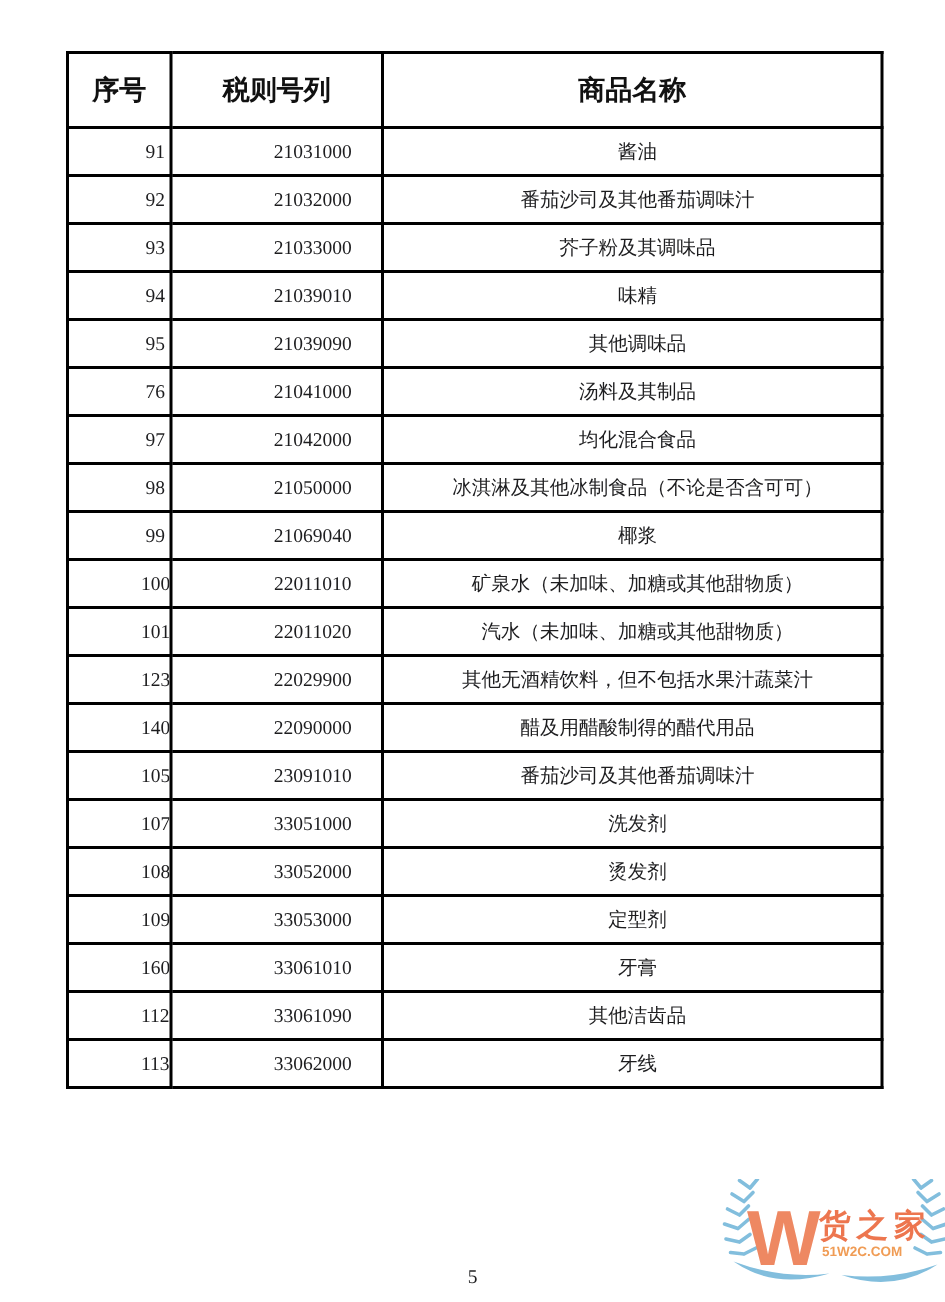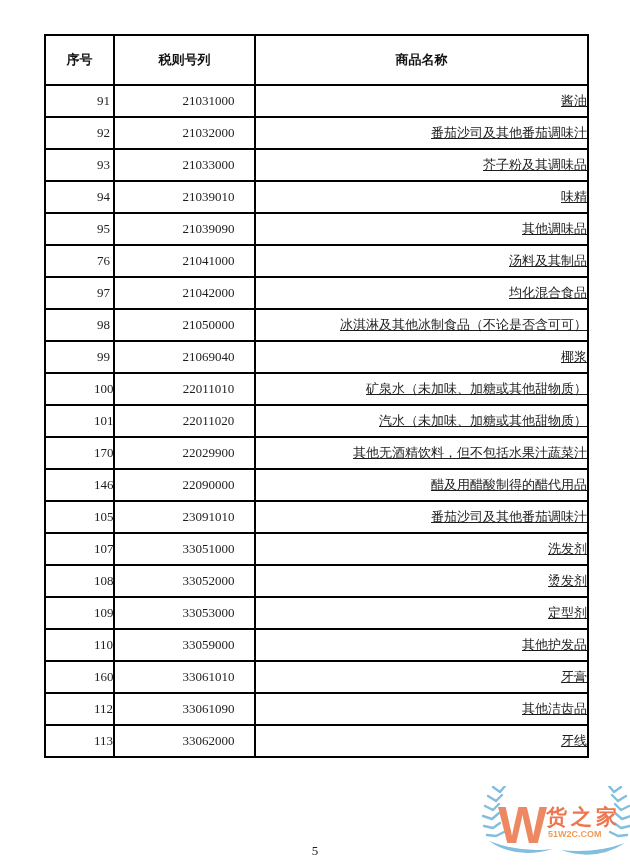--- a/index.html
+++ b/index.html
@@ -18,33 +18,33 @@
     table-layout:fixed;
   }
   .doc-table th, .doc-table td {
     border:2px solid #000000;
     color:#1d1d1f;
     overflow:hidden;
     white-space:nowrap;
   }
   .doc-table th {
     height:48px;
-    font-size:13px;
+    font-size:18px;
     font-weight:bold;
     color:#111111;
     text-align:center;
     padding:0;
   }
   .doc-table td {
     height:30px;
     font-size:13px;
     padding:0;
   }
   .doc-table td.num { text-align:center;padding-left:48px; }
-  .doc-table td.name { text-align:right; padding-left:7px;text-decoration:underline; }
+  .doc-table td.name { text-align:center; padding-left:7px; }
   .page-number {
     position:absolute;
     left:0; right:0;
     top:843px;
     text-align:center;
     font-size:13px;
     color:#1d1d1f;
   }
   .watermark {
     position:absolute;
@@ -132,26 +132,26 @@
         <td class="num">100</td>
         <td class="num">22011010</td>
         <td class="name">矿泉水（未加味、加糖或其他甜物质）</td>
       </tr>
       <tr>
         <td class="num">101</td>
         <td class="num">22011020</td>
         <td class="name">汽水（未加味、加糖或其他甜物质）</td>
       </tr>
       <tr>
-        <td class="num">170</td>
+        <td class="num">123</td>
         <td class="num">22029900</td>
         <td class="name">其他无酒精饮料，但不包括水果汁蔬菜汁</td>
       </tr>
       <tr>
-        <td class="num">146</td>
+        <td class="num">140</td>
         <td class="num">22090000</td>
         <td class="name">醋及用醋酸制得的醋代用品</td>
       </tr>
       <tr>
         <td class="num">105</td>
         <td class="num">23091010</td>
         <td class="name">番茄沙司及其他番茄调味汁</td>
       </tr>
       <tr>
         <td class="num">107</td>
@@ -160,25 +160,20 @@
       </tr>
       <tr>
         <td class="num">108</td>
         <td class="num">33052000</td>
         <td class="name">烫发剂</td>
       </tr>
       <tr>
         <td class="num">109</td>
         <td class="num">33053000</td>
         <td class="name">定型剂</td>
-      </tr>
-      <tr>
-        <td class="num">110</td>
-        <td class="num">33059000</td>
-        <td class="name">其他护发品</td>
       </tr>
       <tr>
         <td class="num">160</td>
         <td class="num">33061010</td>
         <td class="name">牙膏</td>
       </tr>
       <tr>
         <td class="num">112</td>
         <td class="num">33061090</td>
         <td class="name">其他洁齿品</td>

